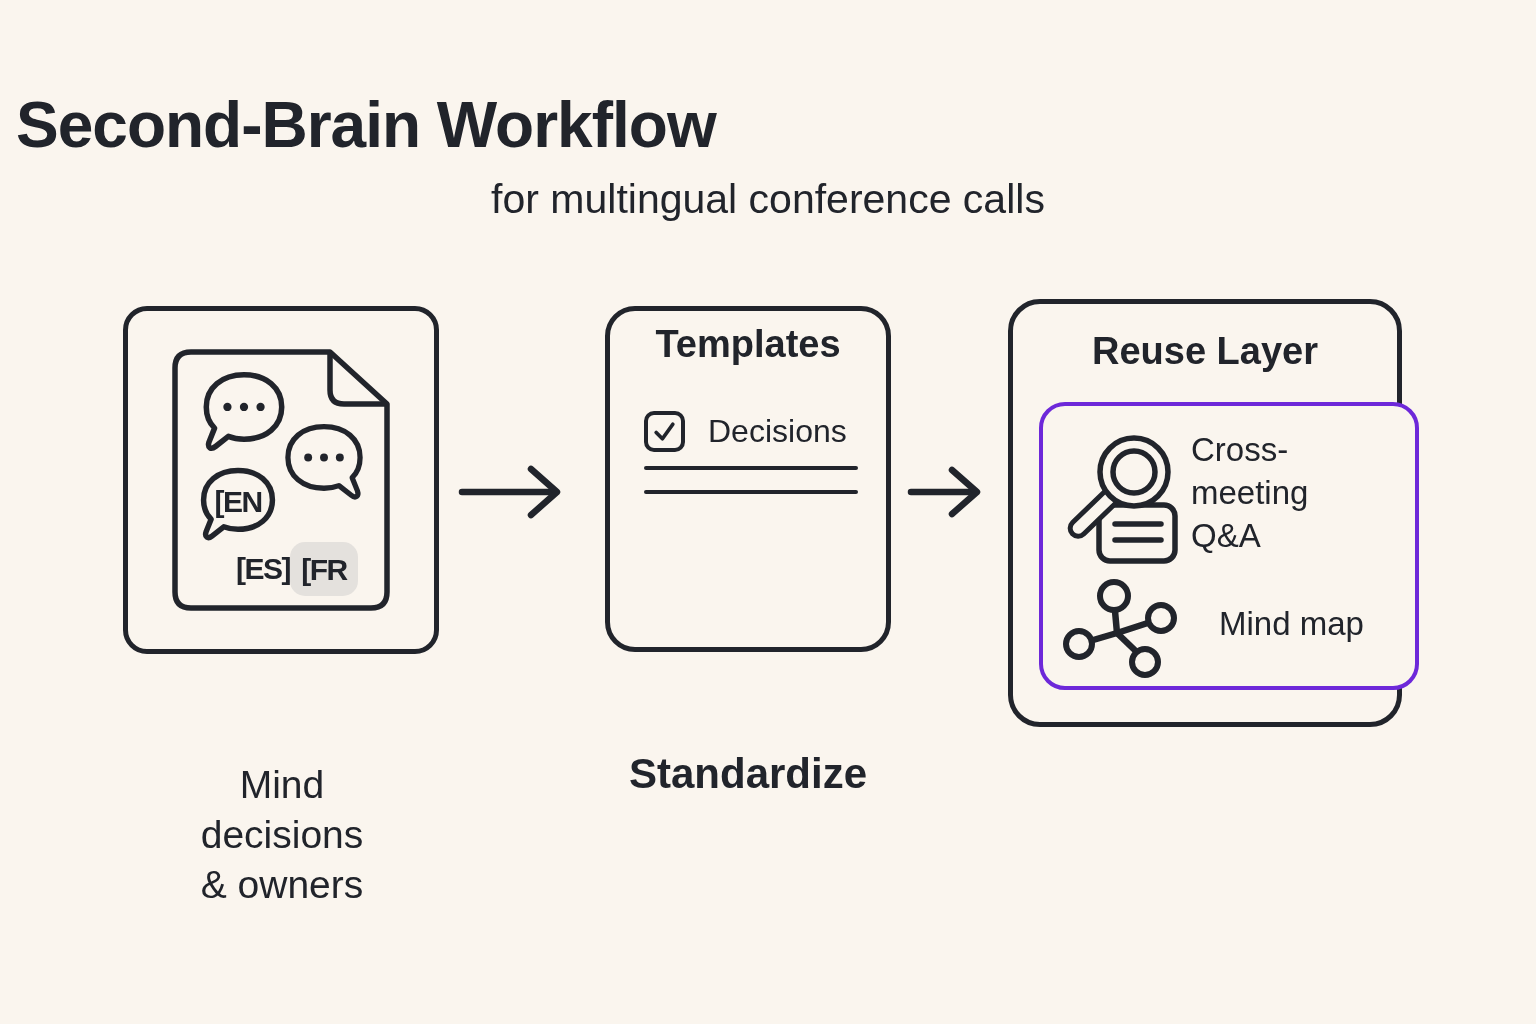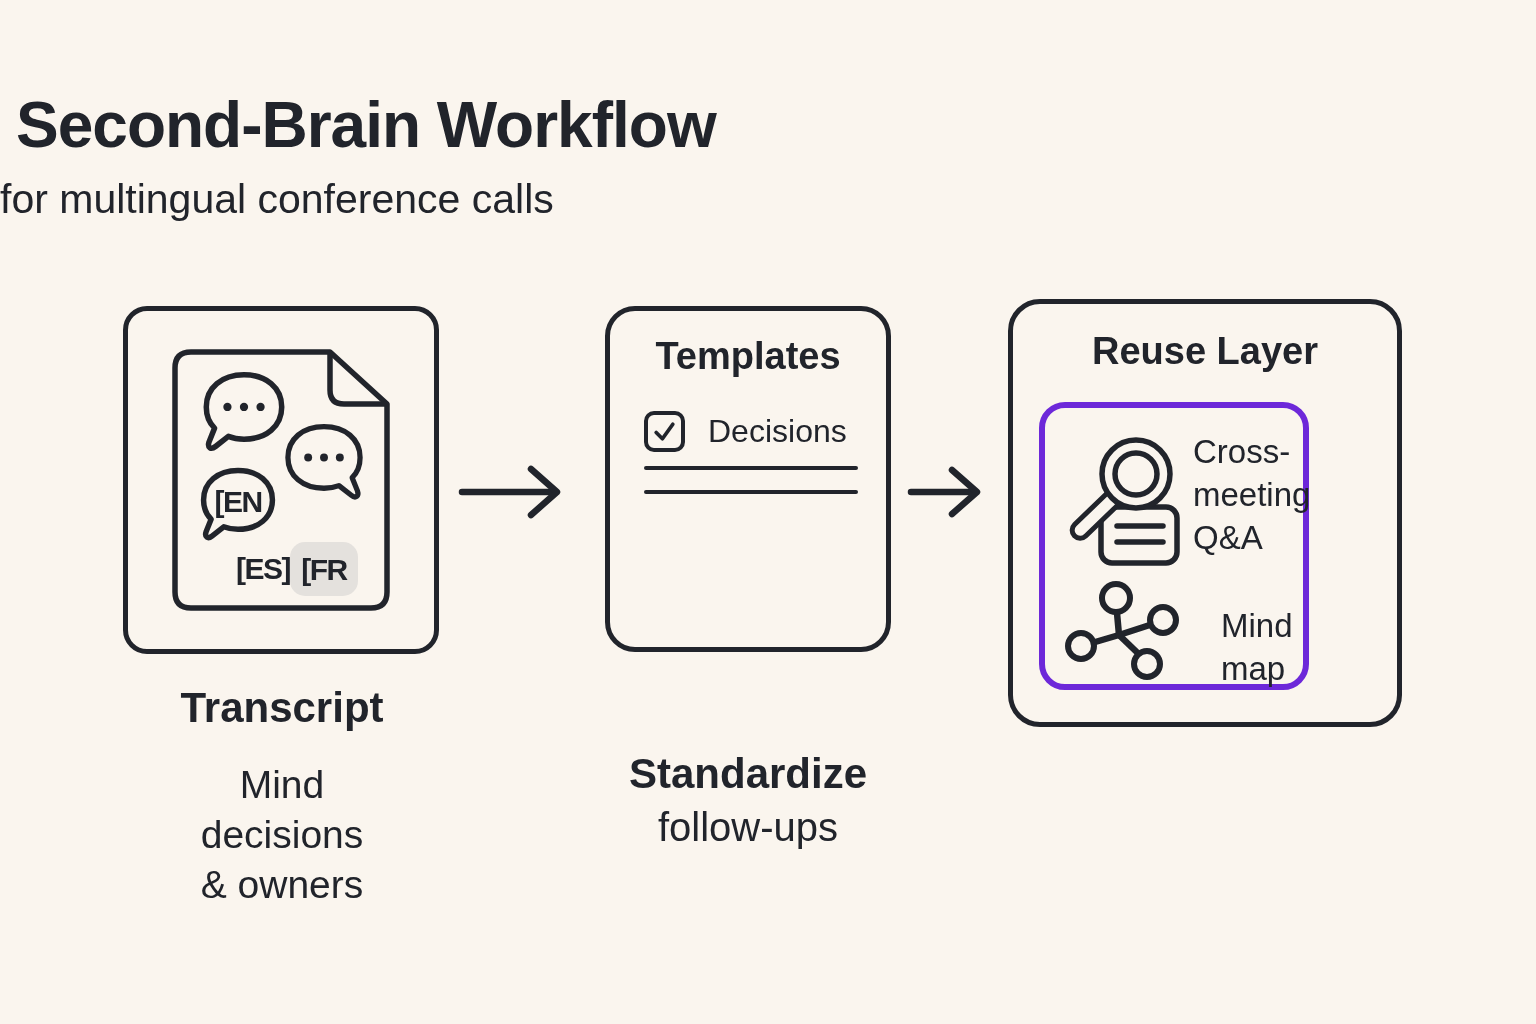--- a/index.html
+++ b/index.html
@@ -15,53 +15,53 @@
   .abs{position:absolute;}
 
   .main-title{
     left:16px;top:88px;width:1536px;
     font-size:64px;font-weight:700;letter-spacing:-1px;
     text-align:left;
   }
   .subtitle{
     left:0;top:176px;width:1536px;
     font-size:41px;font-weight:400;
-    text-align:left;
+    text-align:center;
   }
 
   .panel{
     border:5px solid #21242b;
     background:#faf5ee;
     box-sizing:border-box;
   }
   .box-transcript{left:123px;top:306px;width:316px;height:348px;border-radius:24px;}
   .box-templates{left:605px;top:306px;width:286px;height:346px;border-radius:30px;}
   .box-reuse{left:1008px;top:299px;width:394px;height:428px;border-radius:32px;padding-left:32px;}
 
   .box-title{
     position:absolute;left:0;width:100%;
     font-size:38px;font-weight:700;text-align:center;
   }
-  .tpl-title{top:24px;text-align:center;}
+  .tpl-title{top:12px;text-align:center;}
   .reuse-title{top:26px;}
 
   .tpl-list{position:absolute;left:34px;top:94px;width:214px;}
   .tpl-row{display:flex;align-items:center;gap:23px;height:52px;}
   .checkbox{
     width:41px;height:41px;box-sizing:border-box;
     border:4px solid #21242b;border-radius:10px;
     display:flex;align-items:center;justify-content:center;
     background:#faf5ee;flex:0 0 auto;
   }
   .tpl-label{font-size:32px;font-weight:500;}
   .divider{height:4px;background:#21242b;border-radius:2px;margin:9px 0 20px 0;}
 
   .reuse-panel{
-    position:absolute;left:26px;top:98px;width:270px;height:288px;
-    border:6px solid #6d28d9;border-radius:26px;box-sizing:border-box;
+    position:absolute;left:26px;top:98px;width:380px;height:288px;
+    border:4px solid #6d28d9;border-radius:26px;box-sizing:border-box;
     background:#faf5ee;
   }
   .reuse-item-label{font-size:33px;font-weight:400;line-height:43px;}
 
   .label-bold{font-size:42px;font-weight:700;text-align:center;}
   .label-reg{font-size:39px;font-weight:400;line-height:50px;text-align:center;}
 
   .transcript-label{left:117px;top:684px;width:330px;}
   .transcript-caption{left:117px;top:760px;width:330px;}
   .standardize-label{left:595px;top:750px;width:306px;}
@@ -177,24 +177,22 @@
         <circle cx="24" cy="66" r="13" fill="#faf5ee" stroke="#21242b" stroke-width="6"></circle>
         <circle cx="90" cy="84" r="13" fill="#faf5ee" stroke="#21242b" stroke-width="6"></circle>
       </svg>
       <div class="abs reuse-item-label" style="left:148px;top:196px;margin-left:28px;">
         <div>Mind map</div>
       </div>
 
     </div>
   </div>
 
-  <div class="abs label-bold transcript-label">Transcript</div>
   <div class="abs label-reg transcript-caption">
     <div>Mind</div>
     <div>decisions</div>
     <div>&amp; owners</div>
   </div>
 
   <div class="abs label-bold standardize-label">Standardize</div>
-  <div class="abs label-reg followups-label">follow-ups</div>
 
 
 </div>
 
 </body></html>

